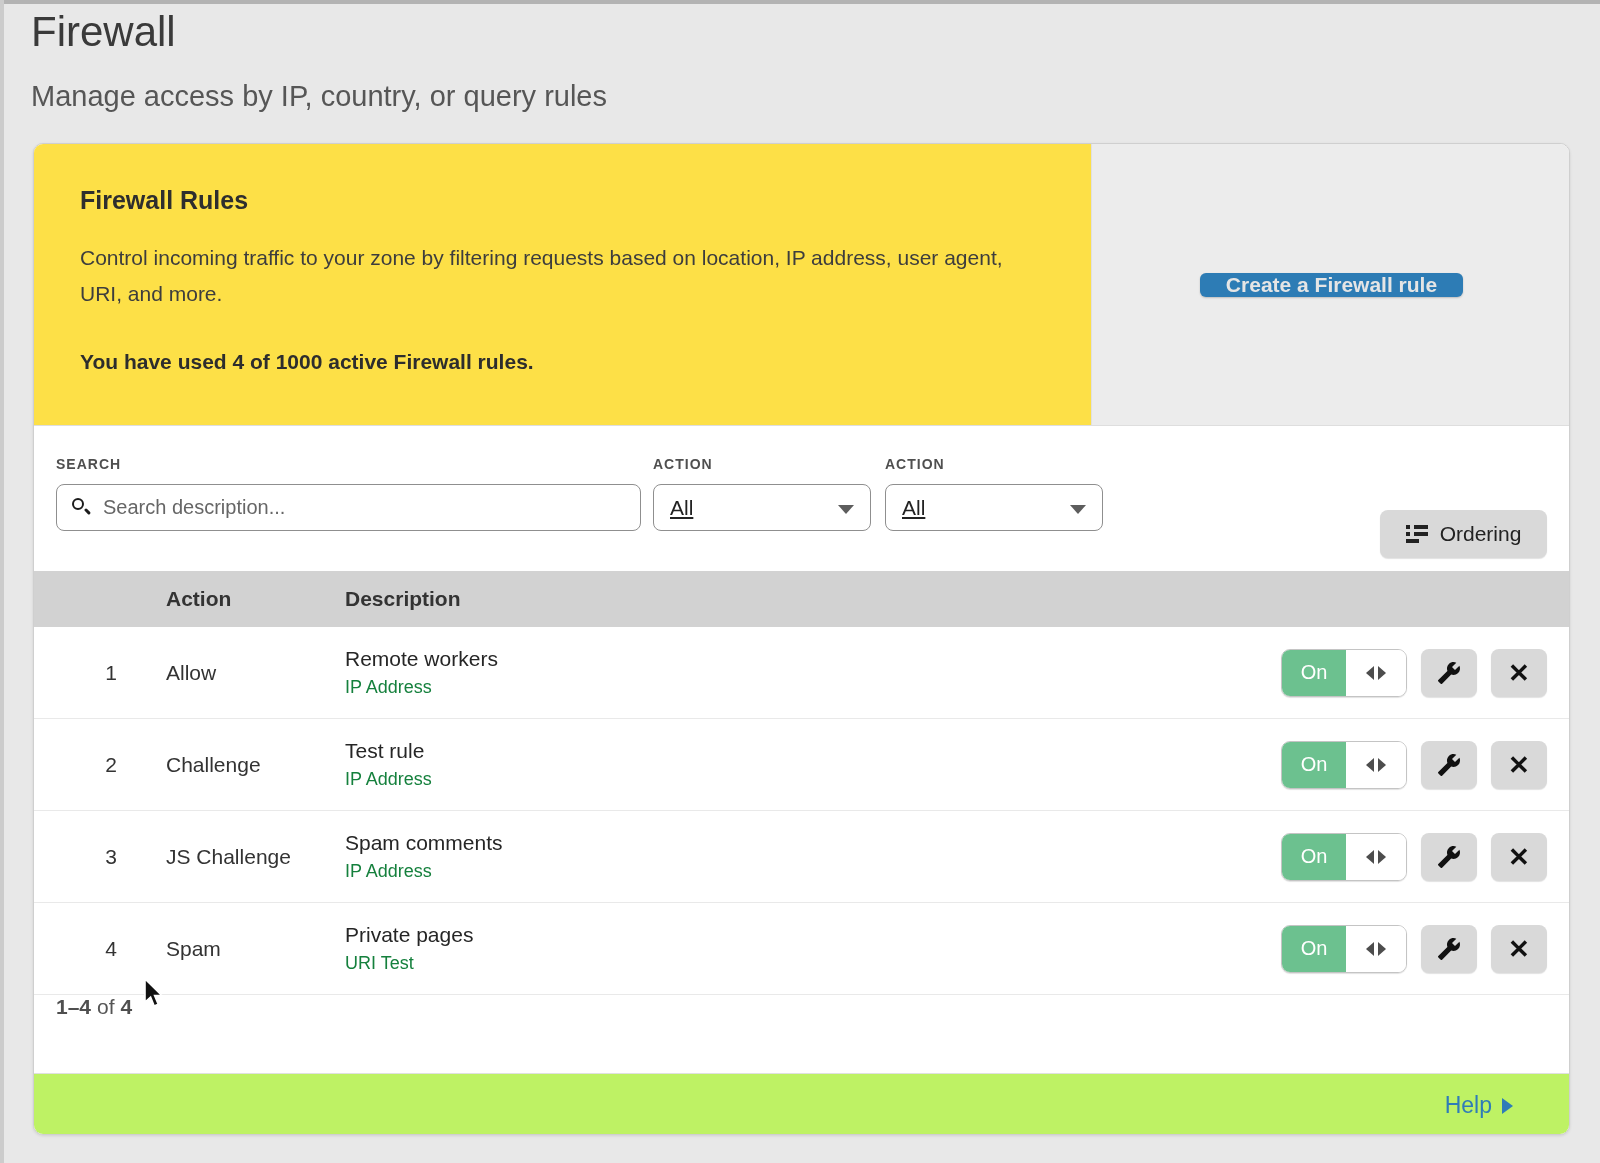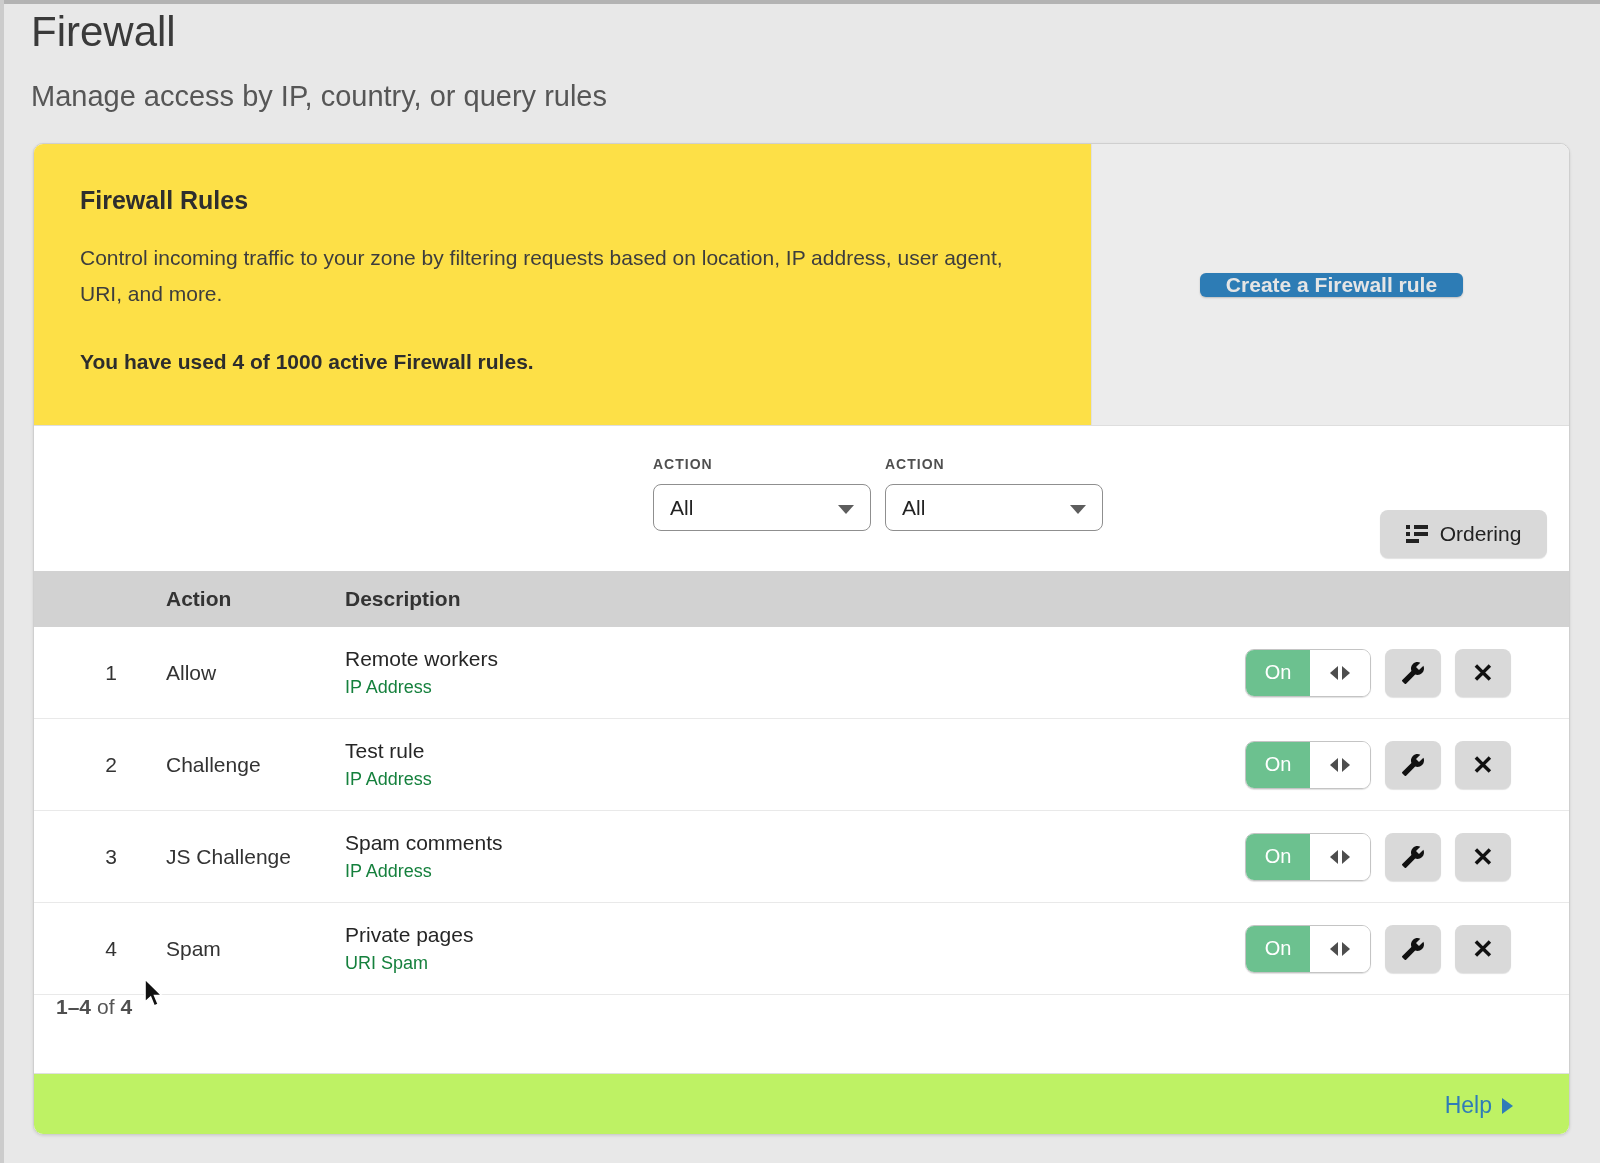--- a/index.html
+++ b/index.html
@@ -53,21 +53,21 @@
     width:585px; height:47px; border:1.6px solid #8f8f8f; border-radius:8px;
     font-family:inherit; font-size:20px; color:#333; padding:0 14px 0 46px; background:#fff; outline:none;
   }
   .search-input::placeholder { color:#666; }
   .mag-icon { position:absolute; left:15px; top:13px; width:20px; height:20px; }
   .mag-circle { position:absolute; left:1px; top:1px; width:12px; height:12px; border:2.6px solid #1c1c1c; border-radius:50%; }
   .mag-handle { position:absolute; left:13px; top:13px; width:7px; height:2.8px; background:#1c1c1c; transform:rotate(45deg); border-radius:2px; }
   .select-box {
     position:relative; margin-top:12px; width:218px; height:47px;
     border:1.6px solid #8f8f8f; border-radius:8px; background:#fff;
-    display:flex; align-items:center; padding:0 16px; font-size:21px; color:#222; cursor:pointer;
+    display:flex; align-items:center; padding:0 16px; font-size:21px; color:#222; cursor:pointer;text-decoration:underline;
   }
   .caret-down {
     position:absolute; right:16px; top:20px; width:0; height:0;
     border-left:8px solid transparent; border-right:8px solid transparent; border-top:9px solid #5d5d5d;
   }
   .ordering-btn {
     position:absolute; right:22px; top:64px; width:167px; height:48px;
     background:#d9d9d9; border:none; border-radius:8px; cursor:pointer;
     display:flex; align-items:center; justify-content:center; gap:12px;
     font-family:inherit; font-size:21px; color:#222; box-shadow:0 1px 1px rgba(0,0,0,.12);margin-top:20px;
@@ -86,21 +86,21 @@
   }
   .rows { position:absolute; left:0; top:483px; width:100%; }
   .rule-row {
     height:92px; border-bottom:1px solid #e9e9e9; background:#fff;
     display:grid; grid-template-columns:110px 179px 1fr 360px; align-items:center; padding-left:22px;
   }
   .row-priority { text-align:center; font-size:21px; color:#333; }
   .row-action { font-size:21px; color:#333; }
   .row-desc-title { font-size:21px; color:#262626; }
   .row-desc-sub { font-size:18px; color:#15803d; margin-top:6px; }
-  .row-controls { display:flex; align-items:center; justify-content:center; gap:14px; padding-right:22px; }
+  .row-controls { display:flex; align-items:center; justify-content:flex-end; gap:14px; padding-right:22px; }
 
   .toggle {
     display:flex; height:48px; border-radius:9px; overflow:hidden;
     border:1px solid #c4c4c4; box-shadow:0 1px 1px rgba(0,0,0,.12); cursor:pointer;
   }
   .toggle-on {
     width:64px; background:var(--green,#6cc18f); color:#fff; font-size:20px;
     display:flex; align-items:center; justify-content:center;
   }
   .toggle-handle { width:60px; background:#fff; display:flex; align-items:center; justify-content:center; gap:4px; }
@@ -145,20 +145,30 @@
   <section class="intro-left">
     <h2 class="intro-heading">Firewall Rules</h2>
     <p class="intro-desc">Control incoming traffic to your zone by filtering requests based on location, IP address, user agent, URI, and more.</p>
     <p class="intro-usage">You have used 4 of 1000 active Firewall rules.</p>
   </section>
   <aside class="intro-right">
     <button class="create-btn">Create a Firewall rule</button>
   </aside>
 
   <section class="filters">
+    <div class="filter-group fg-search">
+      <div class="filter-label">SEARCH</div>
+      <div class="search-wrap">
+        <span class="mag-icon">
+          <span class="mag-circle"></span>
+            <span class="mag-handle"></span>
+        </span>
+        <input class="search-input" type="text" placeholder="Search description..." style="">
+      </div>
+    </div>
 
     <div class="filter-group fg-status">
       <div class="filter-label">ACTION</div>
       <div class="select-box">
         <span>All</span>
         <span class="caret-down"></span>
       </div>
     </div>
 
     <div class="filter-group fg-action">
@@ -271,21 +281,21 @@
           <span class="x-glyph">✕</span>
         </button>
       </div>
     </div>
 
     <div class="rule-row">
       <div class="row-priority">4</div>
       <div class="row-action">Spam</div>
       <div class="row-desc">
         <div class="row-desc-title">Private pages</div>
-        <div class="row-desc-sub">URI Spam</div>
+        <div class="row-desc-sub">URI Test</div>
       </div>
       <div class="row-controls">
         <div class="toggle">
           <span class="toggle-on">On</span>
           <span class="toggle-handle">
             <span class="tri-left"></span>
             <span class="tri-right"></span>
           </span>
         </div>
         <button class="icon-btn">

